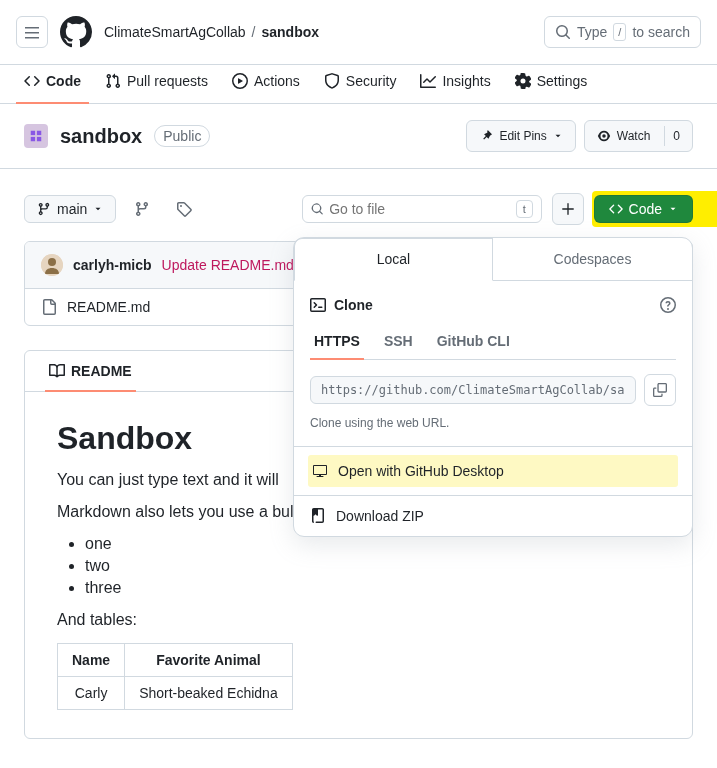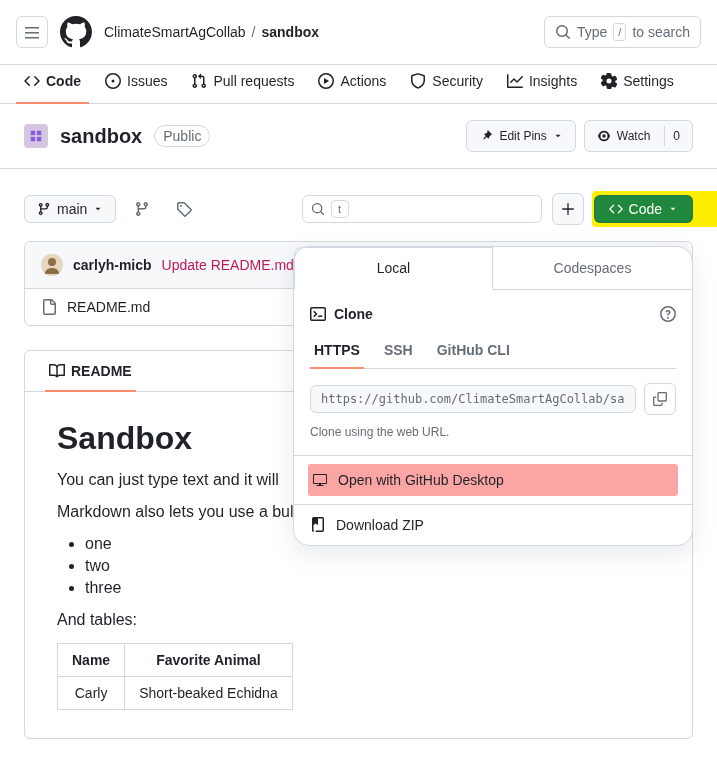--- a/index.html
+++ b/index.html
@@ -39,37 +39,37 @@
     .file-search { flex: 1; display: flex; align-items: center; border: 1px solid #d1d9e0; border-radius: 6px; padding: 4px 8px; gap: 6px; position: relative; max-width: 240px; margin-left: auto; }
     .file-search input { border: none; outline: none; flex: 1; font-size: 14px; background: transparent; }
     .t-badge { border: 1px solid #d1d9e0; border-radius: 4px; width: 18px; height: 18px; font-size: 11px; display: flex; align-items: center; justify-content: center; color: #656d76; }
     .add-btn { width: 32px; height: 32px; border: 1px solid #d1d9e0; border-radius: 6px; background: #f6f8fa; display: flex; align-items: center; justify-content: center; cursor: pointer; }
     .code-btn { background: #1f883d; color: #fff; border: 1px solid rgba(31,35,40,0.15); border-radius: 6px; padding: 5px 14px; display: flex; align-items: center; gap: 6px; cursor: pointer; font-weight: 500; }
     .highlight-wrap { position: relative; }
     .highlight-behind { position: absolute; background: #ffee00; z-index: -1; border-radius: 4px; }
     .h1 { top: -4px; left: -2px; right: -32px; bottom: -4px; }
     
     
-    .code-dropdown { position: absolute; right: 24px; top: 77px; width: 400px; background: #fff; border: 1px solid #d1d9e0; border-radius: 16px; box-shadow: 0 8px 24px rgba(140,149,159,0.2); z-index: 100; }
+    .code-dropdown { position: absolute; right: 24px; top: 68px; width: 400px; background: #fff; border: 1px solid #d1d9e0; border-radius: 11px; box-shadow: 0 8px 24px rgba(140,149,159,0.2); z-index: 100; }
     .dd-tabs { display: flex; border-bottom: 1px solid #d1d9e0; }
     .dd-tab { flex: 1; text-align: center; padding: 12px; cursor: pointer; color: #656d76; border: 1px solid transparent; }
     .dd-tab.active { color: #1f2328; border: 1px solid #d1d9e0; border-bottom-color: #fff; margin-bottom: -1px; border-top-left-radius: 8px; }
     .dd-section { padding: 16px; border-bottom: 1px solid #d1d9e0; }
     .dd-section:last-child { border-bottom: none; }
     .dd-title { display: flex; align-items: center; gap: 8px; font-weight: 600; justify-content: space-between; }
     .clone-tabs { display: flex; gap: 16px; margin-top: 14px; border-bottom: 1px solid #d1d9e0; align-items: center; }
     .clone-tab { padding: 6px 4px 10px 4px; cursor: pointer; font-weight: 600; font-size: 14px; color: #656d76; position: relative; }
     .clone-tab.active { color: #1f2328; }
     .clone-tab.active::after { content: ""; position: absolute; bottom: -1px; left: 0; right: 0; height: 2px; background: #fd8c73; }
     .url-row { display: flex; gap: 8px; margin-top: 14px; align-items: center; }
     .url-input { flex: 1; border: 1px solid #d1d9e0; border-radius: 6px; padding: 6px 10px; font-family: ui-monospace, SFMono-Regular, Menlo, monospace; font-size: 12px; background: #f6f8fa; color: #656d76; }
     .copy-btn { width: 32px; height: 32px; border: 1px solid #d1d9e0; border-radius: 6px; display: flex; align-items: center; justify-content: center; cursor: pointer; }
     .dd-help { margin-top: 10px; color: #656d76; font-size: 12px; }
     .dd-item { display: flex; align-items: center; gap: 10px; padding: 12px 16px; cursor: pointer; }
-    .dd-item.highlighted { background: #fca5a5; margin: 4px 14px 4px 14px; border-radius: 3px; padding: 8px 4px; }
+    .dd-item.highlighted { background: #fef9c3; margin: 4px 14px 4px 14px; border-radius: 3px; padding: 8px 4px; }
     
     
     .file-box { border: 1px solid #d1d9e0; border-radius: 6px; margin-top: 0; overflow: hidden; }
     .commit-row { display: flex; align-items: center; gap: 10px; padding: 12px 16px; background: #f6f8fa; border-bottom: 1px solid #d1d9e0; }
     .avatar { width: 22px; height: 22px; border-radius: 50%; background: #e6d5c0; display: flex; align-items: center; justify-content: center; overflow: hidden; }
     .commit-author { font-weight: 600; }
     .commit-msg { color: #be185d; }
     .file-row { display: flex; align-items: center; gap: 10px; padding: 10px 16px; }
     
     
@@ -119,27 +119,20 @@
 
 <div class="nav-tabs">
   <div class="nav-tab active">
     <svg width="16" height="16" viewBox="0 0 16 16" fill="currentColor">
         <path d="M4.72 3.22a.75.75 0 011.06 1.06L2.06 8l3.72 3.72a.75.75 0 11-1.06 1.06L.47 8.53a.75.75 0 010-1.06zm6.56 0a.75.75 0 10-1.06 1.06L13.94 8l-3.72 3.72a.75.75 0 101.06 1.06l4.25-4.25a.75.75 0 000-1.06z"></path>
       </svg>
     <span>Code</span>
   </div>
   <div class="nav-tab">
     <svg width="16" height="16" viewBox="0 0 16 16" fill="currentColor">
-        <path d="M8 9.5a1.5 1.5 0 100-3 1.5 1.5 0 000 3z"></path>
-        <path d="M8 0a8 8 0 110 16A8 8 0 018 0zM1.5 8a6.5 6.5 0 1013 0 6.5 6.5 0 00-13 0z"></path>
-      </svg>
-    <span>Issues</span>
-  </div>
-  <div class="nav-tab">
-    <svg width="16" height="16" viewBox="0 0 16 16" fill="currentColor">
         <path d="M1.5 3.25a2.25 2.25 0 113 2.122v5.256a2.251 2.251 0 11-1.5 0V5.372A2.25 2.25 0 011.5 3.25zm5.677-.177L9.573.677A.25.25 0 0110 .854V2.5h1A2.5 2.5 0 0113.5 5v5.628a2.251 2.251 0 11-1.5 0V5a1 1 0 00-1-1h-1v1.646a.25.25 0 01-.427.177L7.177 3.427a.25.25 0 010-.354zM3.75 2.5a.75.75 0 100 1.5.75.75 0 000-1.5zm0 9.5a.75.75 0 100 1.5.75.75 0 000-1.5zm8.25.75a.75.75 0 101.5 0 .75.75 0 00-1.5 0z"></path>
       </svg>
     <span>Pull requests</span>
   </div>
   <div class="nav-tab">
     <svg width="16" height="16" viewBox="0 0 16 16" fill="currentColor">
         <path d="M8 0a8 8 0 110 16A8 8 0 018 0zM1.5 8a6.5 6.5 0 1013 0 6.5 6.5 0 00-13 0zm4.879-2.773l4.264 2.559a.25.25 0 010 .428l-4.264 2.559A.25.25 0 016 10.559V5.442a.25.25 0 01.379-.215z"></path>
       </svg>
     <span>Actions</span>
   </div>
@@ -212,20 +205,21 @@
     </div>
     <div class="icon-btn">
       <svg width="16" height="16" viewBox="0 0 16 16" fill="#656d76">
           <path d="M1 7.775V2.75C1 1.784 1.784 1 2.75 1h5.025c.464 0 .91.184 1.238.513l6.25 6.25a1.75 1.75 0 010 2.474l-5.026 5.026a1.75 1.75 0 01-2.474 0l-6.25-6.25A1.752 1.752 0 011 7.775zM2.5 2.75v5.025c0 .066.026.13.073.177l6.25 6.25a.25.25 0 00.354 0l5.025-5.025a.25.25 0 000-.354l-6.25-6.25a.25.25 0 00-.177-.073H2.75a.25.25 0 00-.25.25zM6 5a1 1 0 11-2 0 1 1 0 012 0z"></path>
         </svg>
     </div>
     <div class="file-search">
       <svg width="14" height="14" viewBox="0 0 16 16" fill="#656d76">
           <path d="M10.68 11.74a6 6 0 01-7.922-8.982 6 6 0 018.982 7.922l3.04 3.04a.749.749 0 01-.326 1.275.749.749 0 01-.734-.215zM11.5 7a4.499 4.499 0 10-8.997 0A4.499 4.499 0 0011.5 7z"></path>
         </svg>
+      <input placeholder="Go to file" style="">
       <span class="t-badge">t</span>
     </div>
     <div class="add-btn">
       <svg width="14" height="14" viewBox="0 0 16 16" fill="currentColor">
           <path d="M7.25 2a.75.75 0 011.5 0v5.25H14a.75.75 0 010 1.5H8.75V14a.75.75 0 01-1.5 0V8.75H2a.75.75 0 010-1.5h5.25z"></path>
         </svg>
     </div>
     <div class="highlight-wrap">
       <div class="highlight-behind h1"></div>
       <div class="code-btn">

